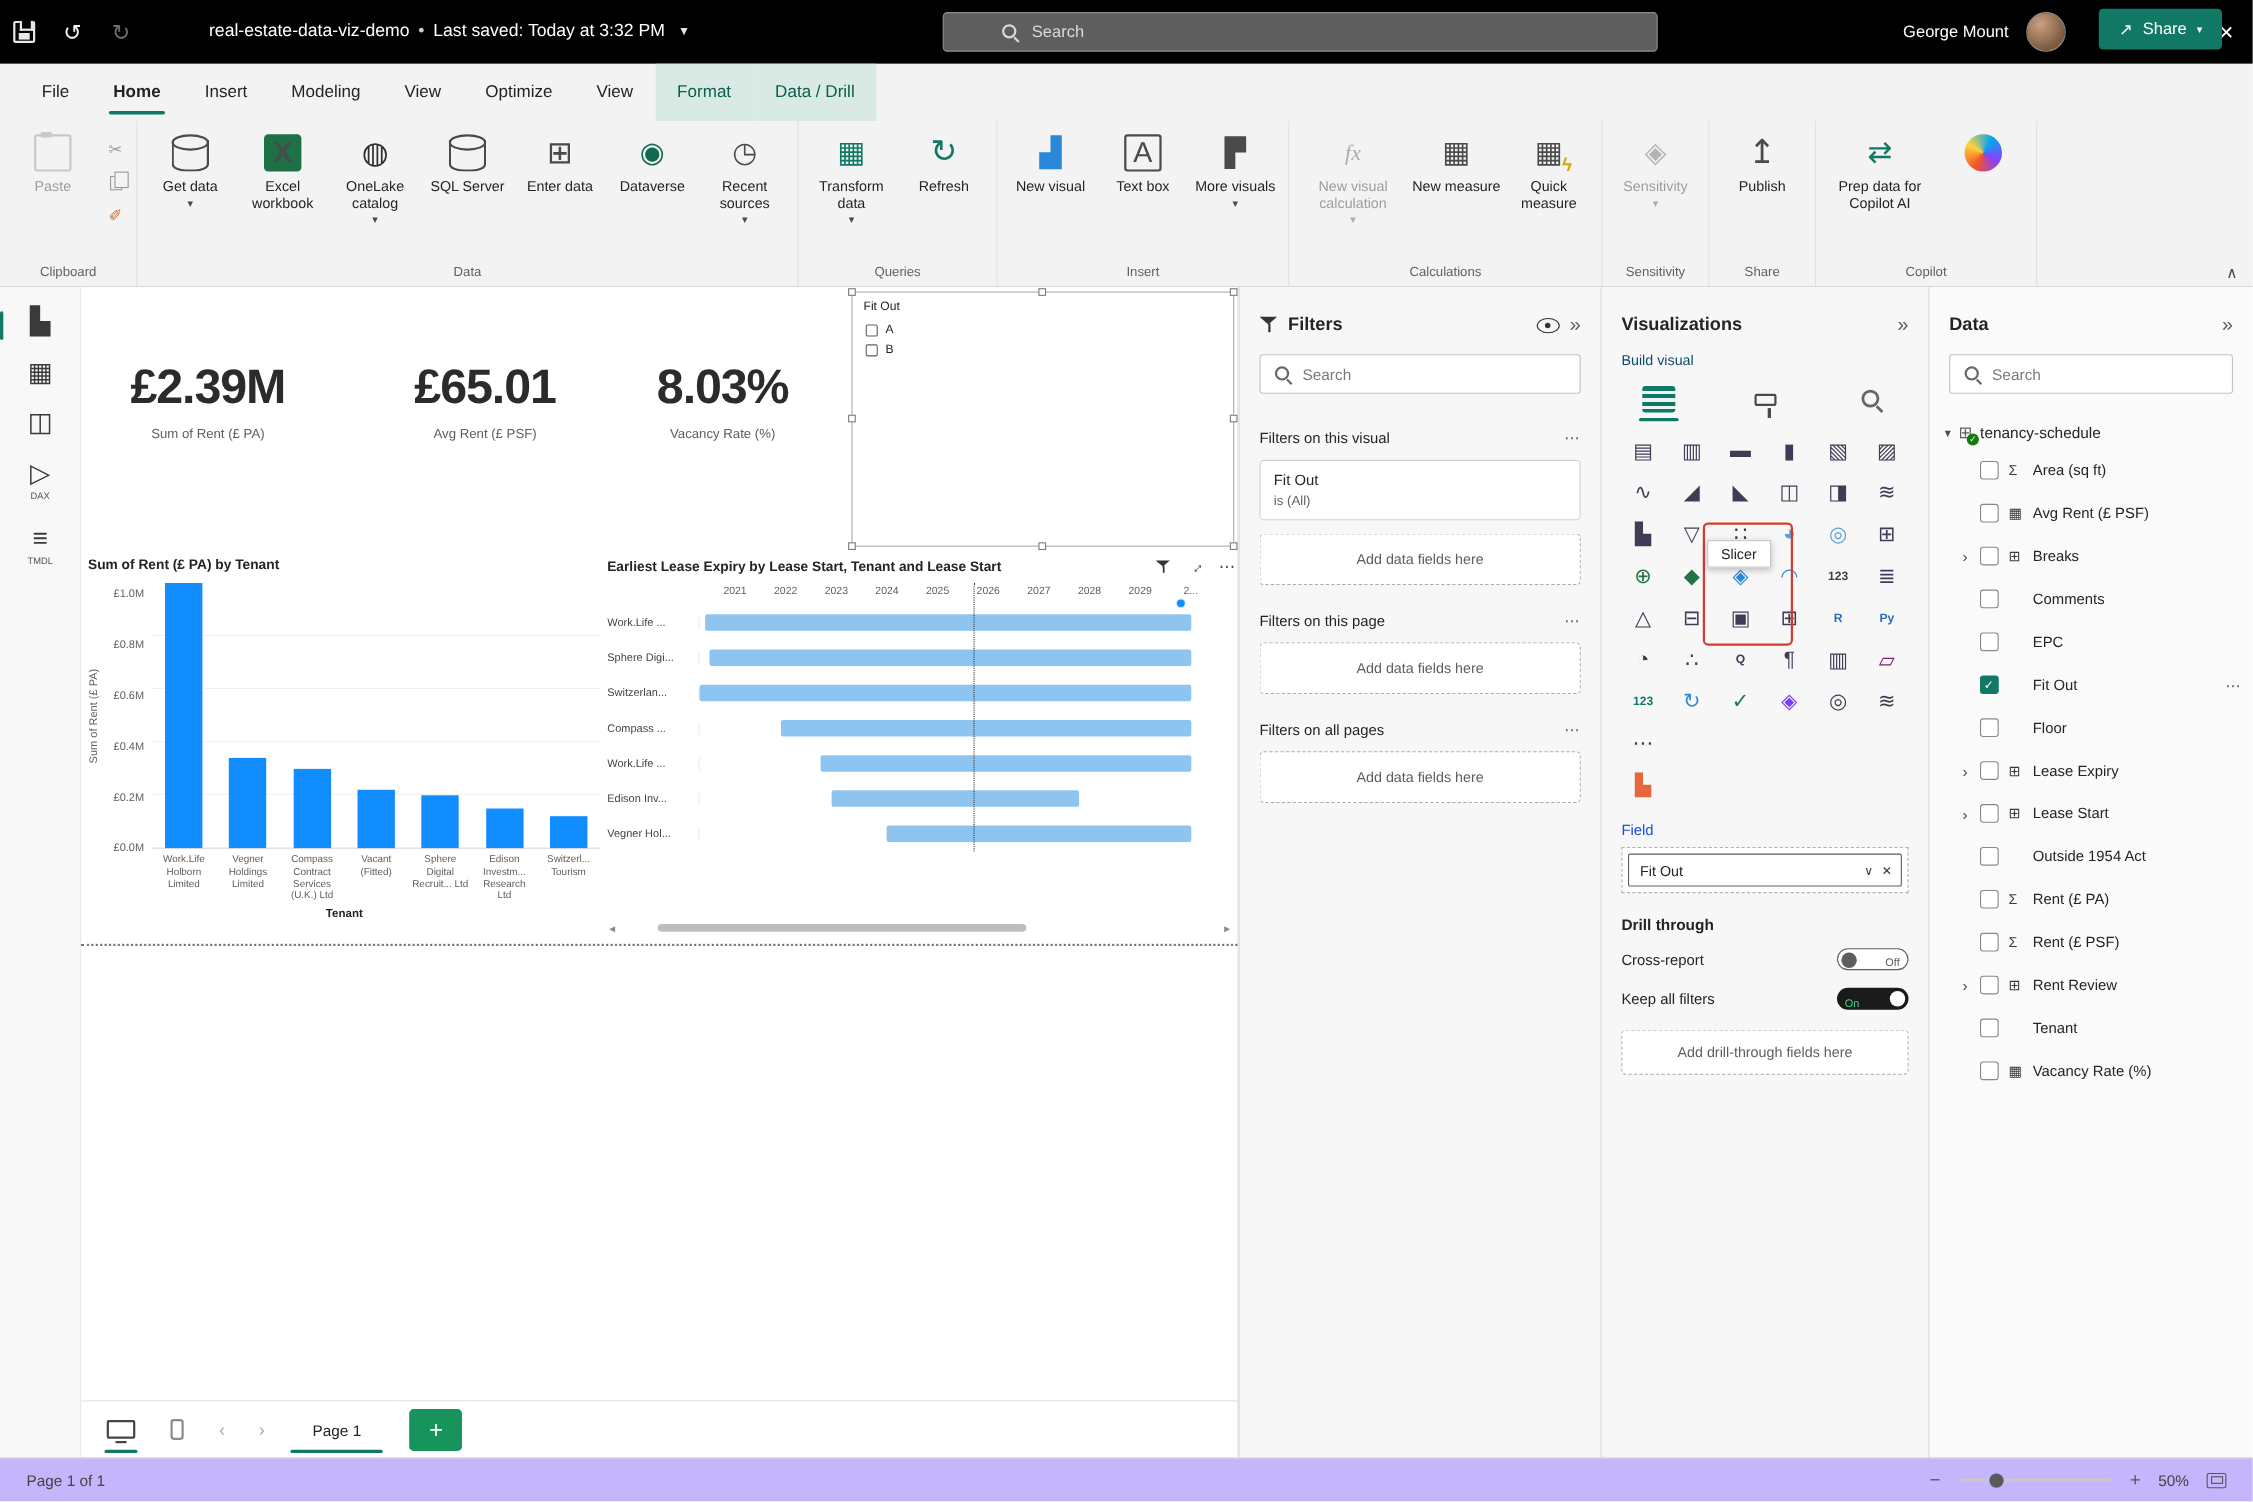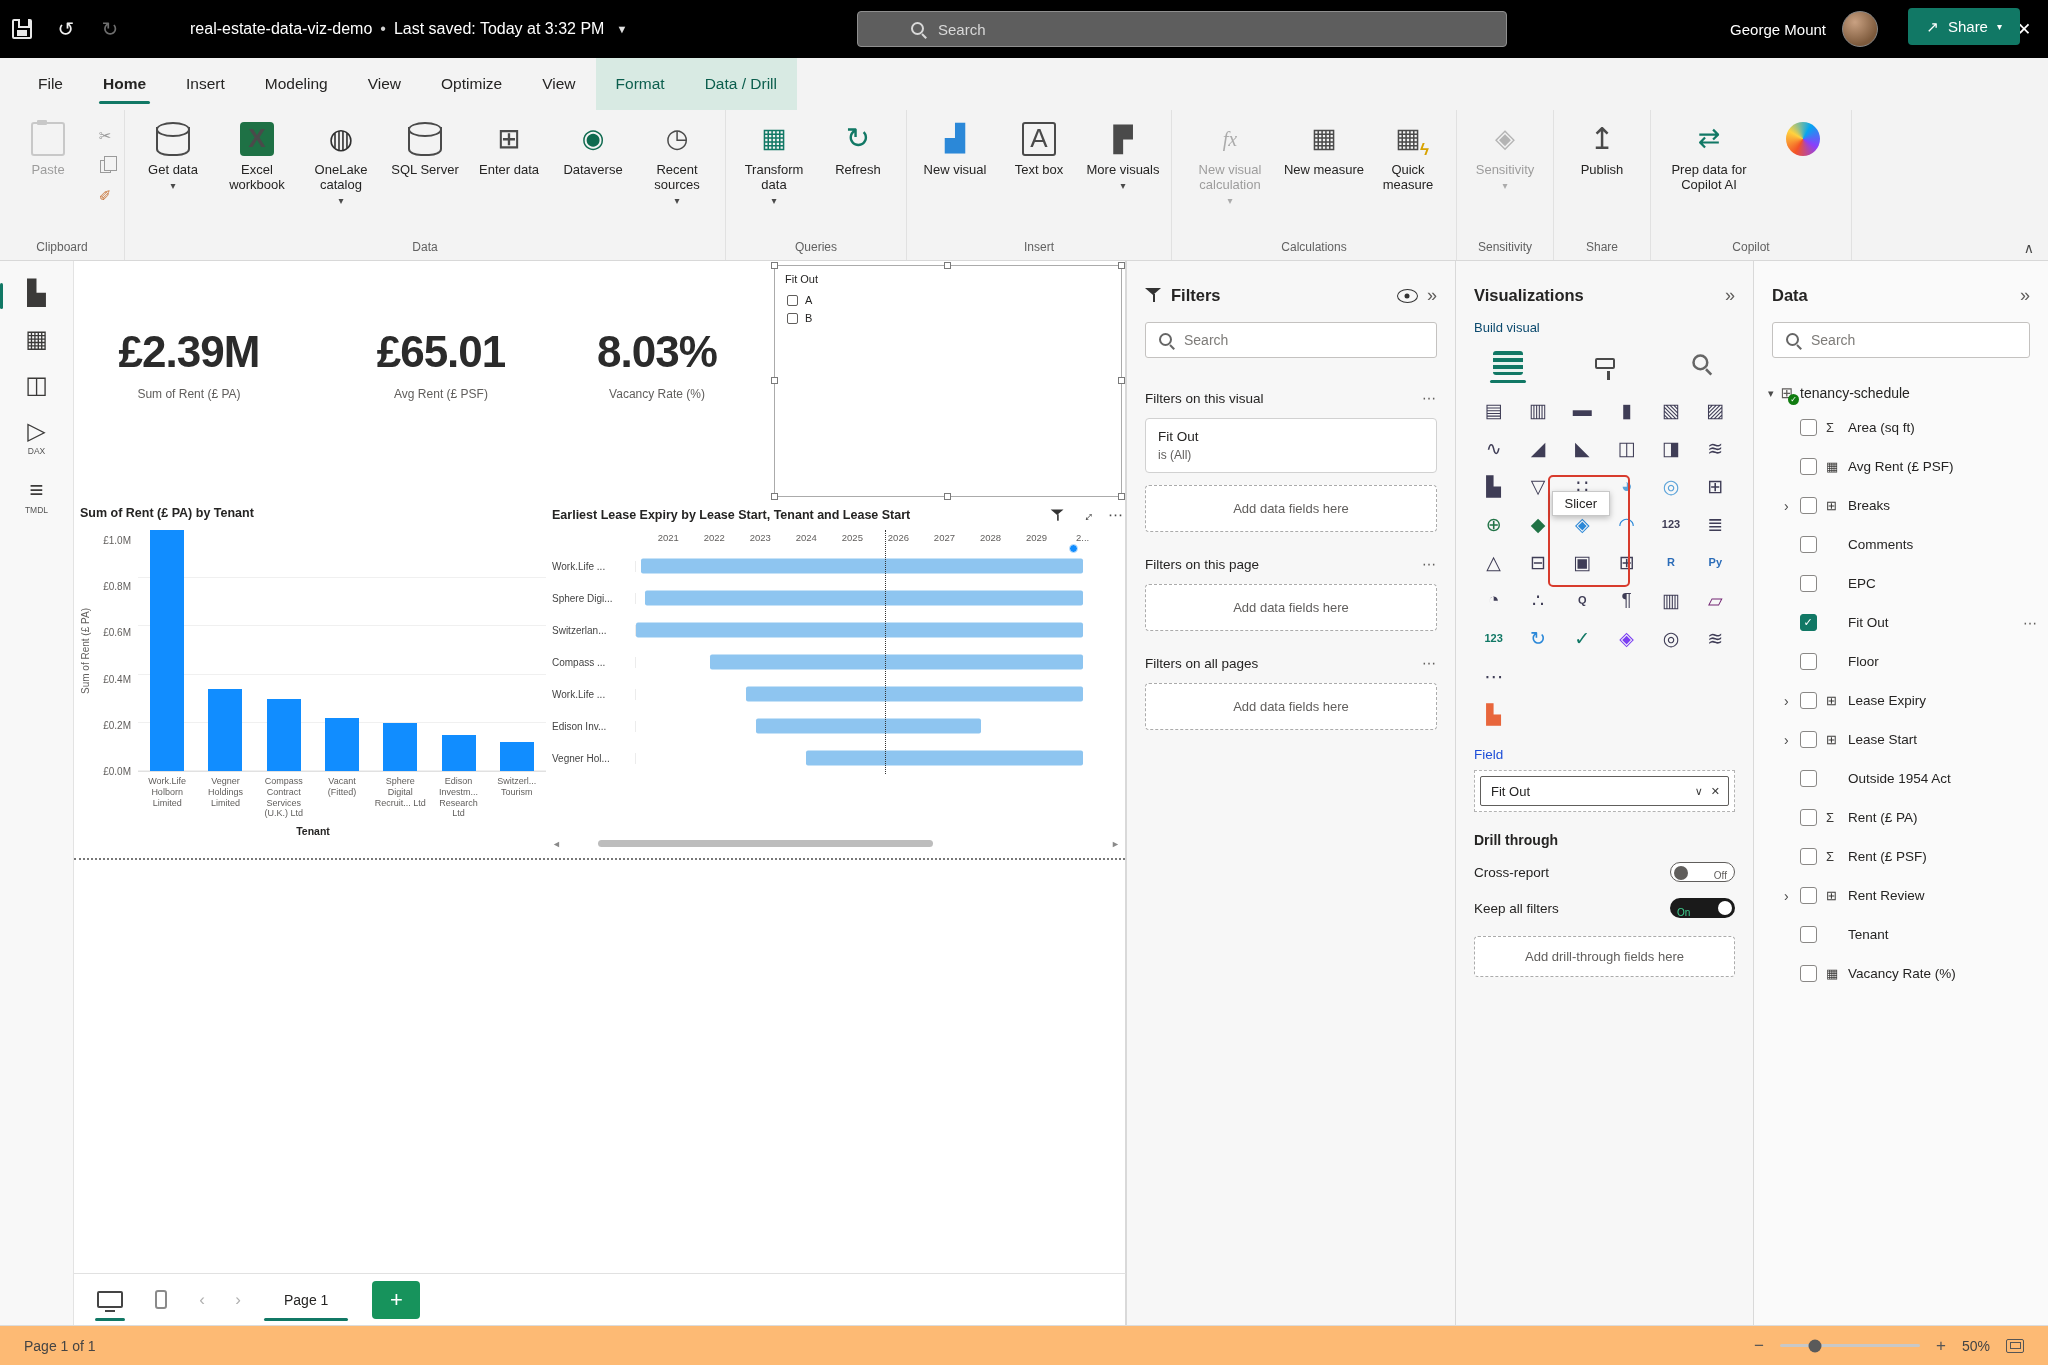--- a/index.html
+++ b/index.html
@@ -224,21 +224,21 @@
   .f-chev{width:16px;font-size:14px;color:#4a4a4a;}
   .f-cb{width:17px;height:17px;border:1.5px solid #8a8886;border-radius:3px;background:#fff;margin-right:9px;position:relative;flex:none;}
   .field-row.checked .f-cb{background:#117865;border-color:#117865;}
   .field-row.checked .f-cb::after{content:"✓";position:absolute;left:2.5px;top:0.5px;color:#fff;font-size:11px;}
   .f-ic{width:22px;font-size:13px;color:#3b3a39;flex:none;}
   .f-label{flex:1;white-space:nowrap;overflow:hidden;text-overflow:ellipsis;}
   .f-more{display:none;color:#605e5c;font-size:14px;letter-spacing:1px;}
   .field-row.active .f-more{display:block;}
 
   
-  #statusbar{position:absolute;left:0;top:1325px;width:2048px;height:40px;background:#fdba74;border-top:1px solid #dcdcdc;display:flex;align-items:center;padding:0 24px;font-size:14px;color:#444;}
+  #statusbar{position:absolute;left:0;top:1325px;width:2048px;height:40px;background:#c4b5fd;border-top:1px solid #dcdcdc;display:flex;align-items:center;padding:0 24px;font-size:14px;color:#444;}
   #sb-left{flex:1;}
   #sb-zoom{display:flex;align-items:center;gap:16px;}
   .zbtn{font-size:17px;color:#555;}
   .ztrack{width:140px;height:3.5px;background:#c8c8c8;border-radius:2px;position:relative;}
   .zthumb{position:absolute;left:25%;top:50%;transform:translate(-50%,-50%);width:13px;height:13px;border-radius:50%;background:#5a5a5a;}
   .ic-fit{width:18px;height:14px;border:1.7px solid #555;border-radius:2px;position:relative;}
   .ic-fit::after{content:"";position:absolute;inset:2.5px;border:1.3px solid #555;}
 </style>
 </head>
 <body>

